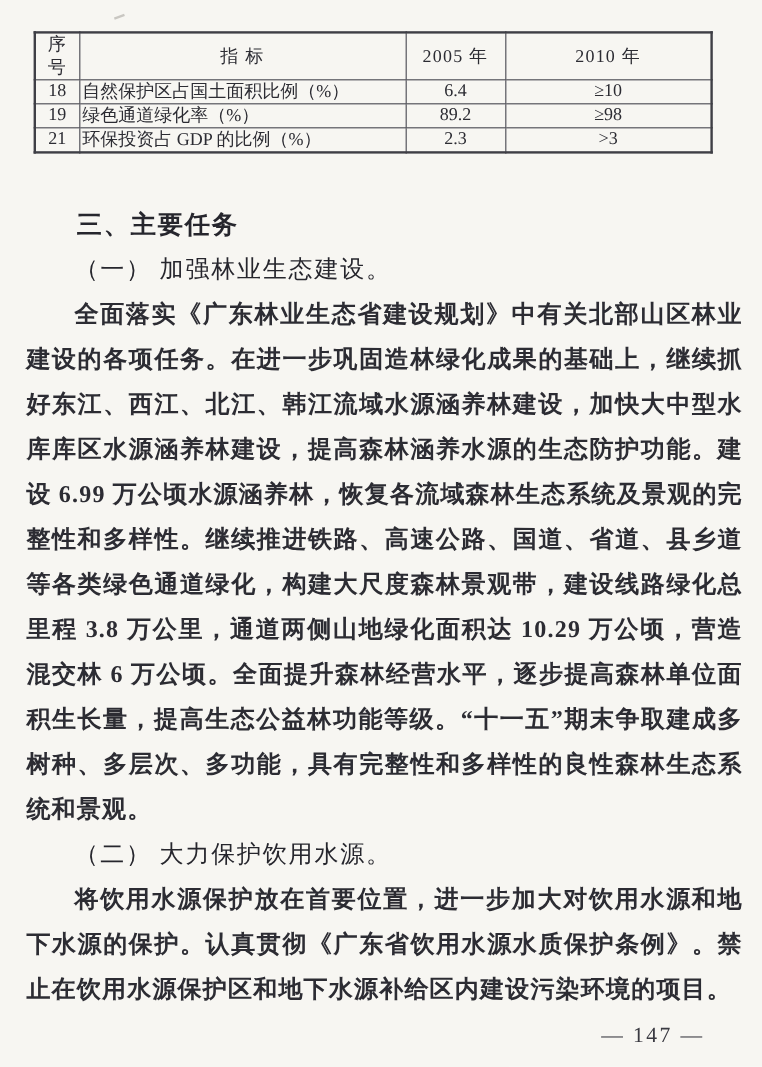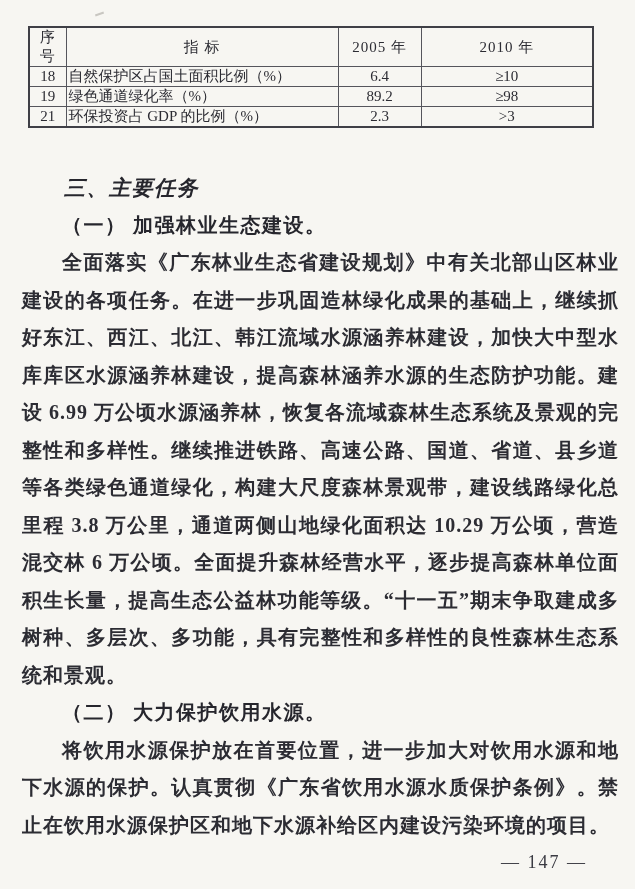--- a/index.html
+++ b/index.html
@@ -66,24 +66,23 @@
     text-align: justify;
   }
   .section-heading {
     font-family: "Liberation Sans", "DejaVu Sans", sans-serif;
     font-weight: bold;
     font-size: 21px;
     text-indent: 2em;
     text-align: left;
     letter-spacing: 1.5px;
     color: #26262d;
-    font-style: italic;
   }
   .subsection-heading {
-    font-weight: bold;
+    font-weight: normal;
     font-size: 20px;
     text-indent: 2em;
     text-align: left;
     letter-spacing: 1.5px;
     color: #26262d;
   }
   .para {
     text-indent: 2em;
     text-align: justify;
     font-weight: bold;

